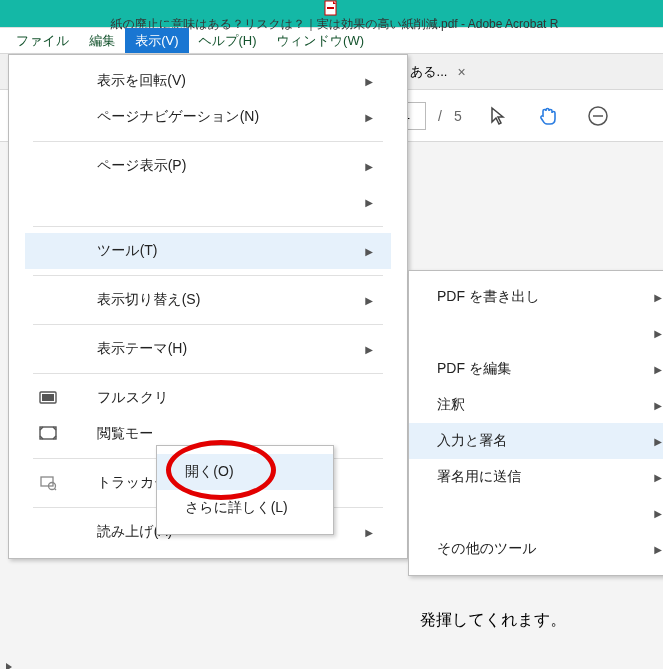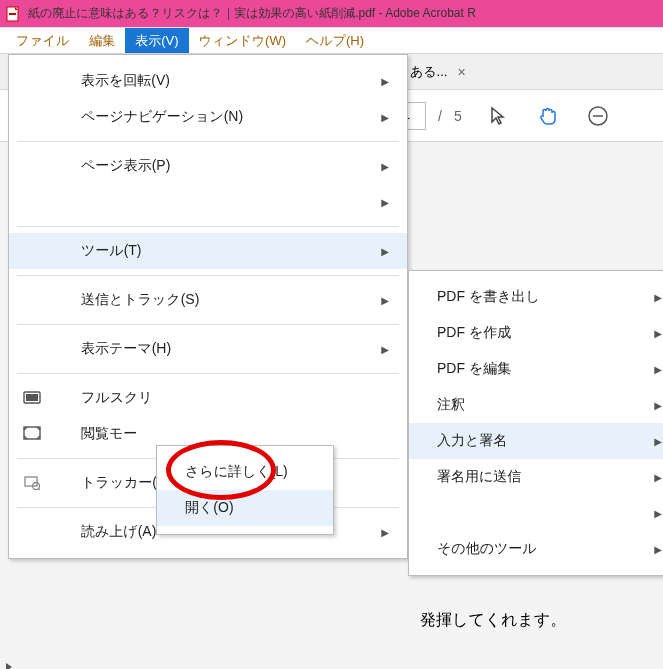--- a/index.html
+++ b/index.html
@@ -1,25 +1,25 @@
 <!DOCTYPE html>
 <html><head>
 <meta charset="utf-8">
 <style>
   * { box-sizing: border-box; margin: 0; padding: 0; font-family: "Yu Gothic UI", "Meiryo", sans-serif; }
   body { width: 663px; height: 669px; background: #fff; overflow: hidden; position: relative; }
 
   
-  .titlebar { height: 28px; background: #ec4899; display: flex; align-items: center; padding-left: 6px; border-bottom: 1px solid #e0e0e0; }
+  .titlebar { height: 28px; background: #14b8a6; display: flex; align-items: center; padding-left: 6px; border-bottom: 1px solid #e0e0e0; flex-direction: column; }
   .titlebar .appicon { width: 16px; height: 16px; margin-right: 6px; }
   .titlebar .title { font-size: 12px; color: #333; white-space: nowrap; }
 
   
   .menubar { height: 26px; background: #fff; display: flex; align-items: stretch; border-bottom: 1px solid #d8d8d8; padding-left: 6px; }
-  .menubar .menuitem { padding: 0 10px; font-size: 13px; color: #a16207; display: flex; align-items: center; }
+  .menubar .menuitem { padding: 0 10px; font-size: 13px; color: #14532d; display: flex; align-items: center; }
   .menubar .menuitem.active { background: #1976d2; color: #fff; }
 
   
   .tabstrip { height: 36px; background: #f0f0f0; display: flex; align-items: center; padding-left: 6px; border-bottom: 1px solid #d8d8d8; }
   .tabstrip .tab-hint { margin-left: 404px; font-size: 13px; color: #000000; }
   .tabstrip .close-x { margin-left: 6px; font-size: 14px; color: #666; padding: 0 4px; }
 
   
   .toolbar { height: 52px; background: #fff; display: flex; align-items: center; padding-left: 6px; gap: 8px; border-bottom: 1px solid #d8d8d8; }
   .toolbar .page-input { width: 40px; height: 28px; text-align: center; border: 1px solid #bbb; font-size: 14px; margin-left: 380px; }
@@ -34,21 +34,21 @@
 
   
   .menu { position: absolute; background: #fff; border: 1px solid #bcbcbc; box-shadow: 2px 2px 4px rgba(0,0,0,0.2); font-size: 14px; color: #222; }
   .menu .row { display: flex; align-items: center; height: 36px; padding: 0 18px 0 10px; position: relative; }
   .menu .row.hover { background: #e6f1fb; }
   .menu .row .icon { width: 26px; display: flex; align-items: center; justify-content: center; }
   .menu .row .label { flex: 1; padding-left: 36px; }
   .menu .row .label.noicon { padding-left: 62px; }
   .menu .row .arrow { font-size: 10px; color: #555; position: absolute; right: 18px; }
   .menu .sep { height: 1px; background: #e0e0e0; margin: 6px 8px; }
-  .menu.view-menu { left: 8px; top: 54px; width: 400px; padding: 8px 0; }
+  .menu.view-menu { left: 8px; top: 54px; width: 400px; padding: 8px 16px; }
   .menu.tools-sub { left: 408px; top: 270px; width: 273px; padding: 8px 0; }
   .menu.open-sub { left: 156px; top: 445px; width: 178px; padding: 8px 0; }
 
   
   .red-ellipse { position: absolute; left: 166px; top: 440px; width: 110px; height: 60px; border: 5px solid #e20000; border-radius: 50%; pointer-events: none; }
 
   svg { pointer-events: none; }
   .bottom-tri { position: absolute; left: 4px; top: 658px; }
 </style>
 </head>
@@ -62,22 +62,22 @@
         <rect x="3" y="7" width="7" height="2" fill="#c00"></rect>
       </svg>
   </span>
   <span class="title">紙の廃止に意味はある？リスクは？｜実は効果の高い紙削減.pdf - Adobe Acrobat R</span>
 </div>
 
 <div class="menubar">
   <div class="menuitem">ファイル</div>
   <div class="menuitem">編集</div>
   <div class="menuitem active">表示(V)</div>
+  <div class="menuitem">ヘルプ(H)</div>
   <div class="menuitem">ウィンドウ(W)</div>
-  <div class="menuitem">ヘルプ(H)</div>
 </div>
 
 <div class="tabstrip">
   <span class="tab-hint">ある...</span>
   <span class="close-x">×</span>
 </div>
 
 <div class="toolbar">
   <input class="page-input" value="4" style="">
   <span class="page-sep">/</span>
@@ -121,21 +121,21 @@
   <div class="row">
       <span class="arrow">▶</span>
     </div>
   <div class="sep"></div>
   <div class="row hover">
       <span class="label noicon">ツール(T)</span>
       <span class="arrow">▶</span>
     </div>
   <div class="sep"></div>
   <div class="row">
-      <span class="label noicon">送信とトラック(S)</span>
+      <span class="label noicon">表示切り替え(S)</span>
       <span class="arrow">▶</span>
     </div>
   <div class="sep"></div>
   <div class="row">
       <span class="label noicon">表示テーマ(H)</span>
       <span class="arrow">▶</span>
     </div>
   <div class="sep"></div>
   <div class="row">
     <span class="icon">
@@ -172,21 +172,20 @@
       <span class="arrow">▶</span>
     </div>
 </div>
 
 <div class="menu tools-sub">
   <div class="row">
       <span class="label" style="padding-left:18px">PDF を書き出し</span>
       <span class="arrow">▶</span>
     </div>
   <div class="row">
-      <span class="label" style="padding-left:18px">PDF を作成</span>
       <span class="arrow">▶</span>
     </div>
   <div class="row">
       <span class="label" style="padding-left:18px">PDF を編集</span>
       <span class="arrow">▶</span>
     </div>
   <div class="row">
       <span class="label" style="padding-left:18px">注釈</span>
       <span class="arrow">▶</span>
     </div>
@@ -201,25 +200,25 @@
   <div class="row">
       <span class="arrow">▶</span>
     </div>
   <div class="row">
       <span class="label" style="padding-left:18px">その他のツール</span>
       <span class="arrow">▶</span>
     </div>
 </div>
 
 <div class="menu open-sub">
-  <div class="row">
-      <span class="label" style="padding-left:18px">さらに詳しく(L)</span>
-    </div>
   <div class="row hover">
       <span class="label" style="padding-left:18px">開く(O)</span>
+    </div>
+  <div class="row">
+      <span class="label" style="padding-left:18px">さらに詳しく(L)</span>
     </div>
 </div>
 
 <div class="red-ellipse"></div>
 
 <span class="bottom-tri">
   <svg width="10" height="10" viewBox="0 0 10 10">
       <path d="M2 1 L8 5 L2 9 Z" fill="#555"></path>
     </svg>
 </span>

